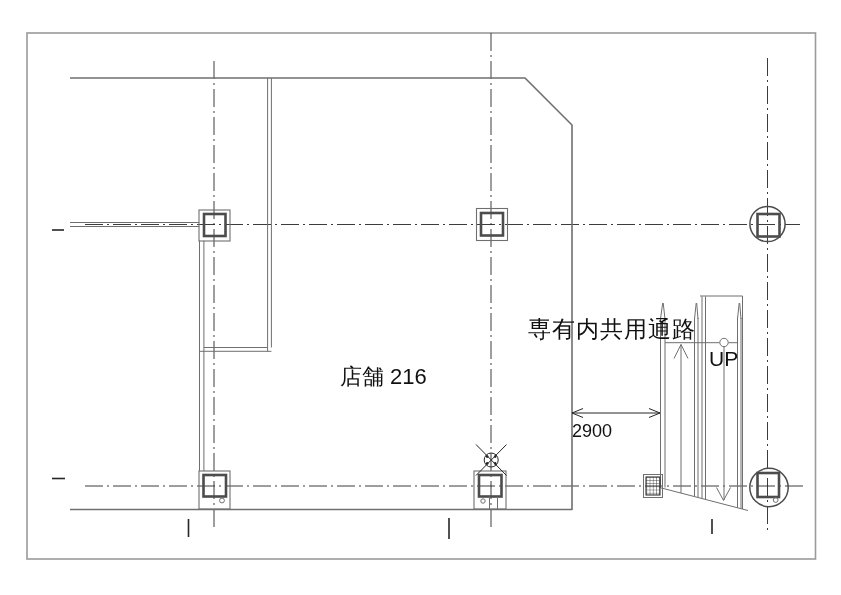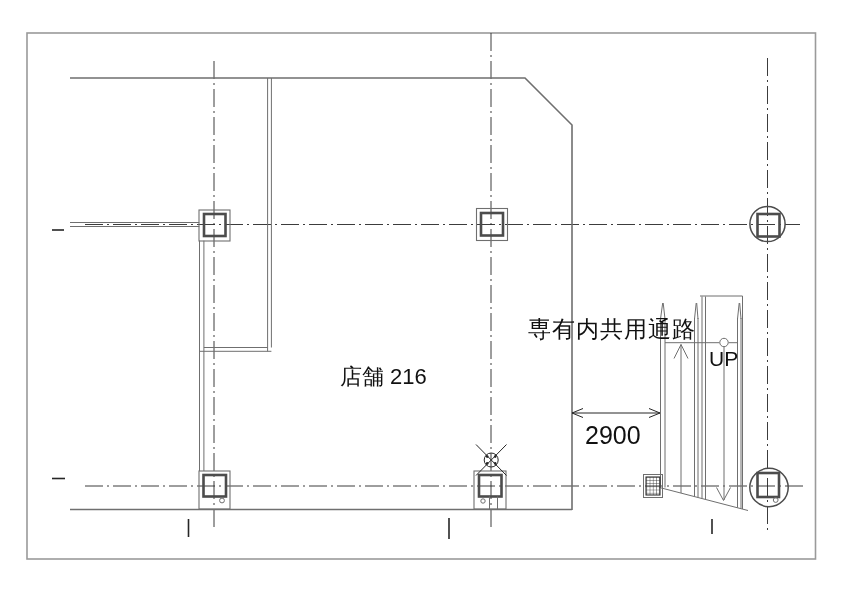--- a/index.html
+++ b/index.html
@@ -7,21 +7,21 @@
     --column_dark:#4c4c4c; --text:#111111;
   }
   html,body{margin:0;padding:0;background:var(--bg);}
   .plan{position:relative;width:841px;height:595px;background:var(--bg);overflow:hidden;
         font-family:"Liberation Sans","DejaVu Sans",sans-serif;}
   .plan svg{position:absolute;left:0;top:0;}
   .lbl{position:absolute;color:var(--text);white-space:nowrap;line-height:1.1;margin-top:36px;}
   .lbl-room{left:340px;top:329px;font-size:22px;}
   .lbl-passage{left:528px;top:281px;font-size:23px;letter-spacing:1px;}
   .lbl-up{left:709px;top:311px;font-size:21px;text-align:center;}
-  .lbl-dim{left:585px;top:386px;font-size:25px;}
+  .lbl-dim{left:572px;top:386px;font-size:18px;}
   
   .frame{stroke:var(--frame);stroke-width:1.6;fill:none;}
   .grid{stroke:var(--line_dark);stroke-width:0.9;fill:none;stroke-dasharray:18 4 2 4;}
   .stub{stroke:var(--line_dark);stroke-width:1.6;fill:none;}
   .g1{stroke:var(--line_gray);stroke-width:1;fill:none;}
   .g16{stroke:var(--line_gray);stroke-width:1.6;fill:none;}
   .k1{stroke:var(--line_dark);stroke-width:1;fill:none;}
   .colo{stroke:var(--line_gray);stroke-width:1.1;fill:none;}
   .colm{stroke:var(--column_dark);stroke-width:2.6;fill:none;}
   .colc{stroke:var(--column_dark);stroke-width:1.5;fill:none;}

